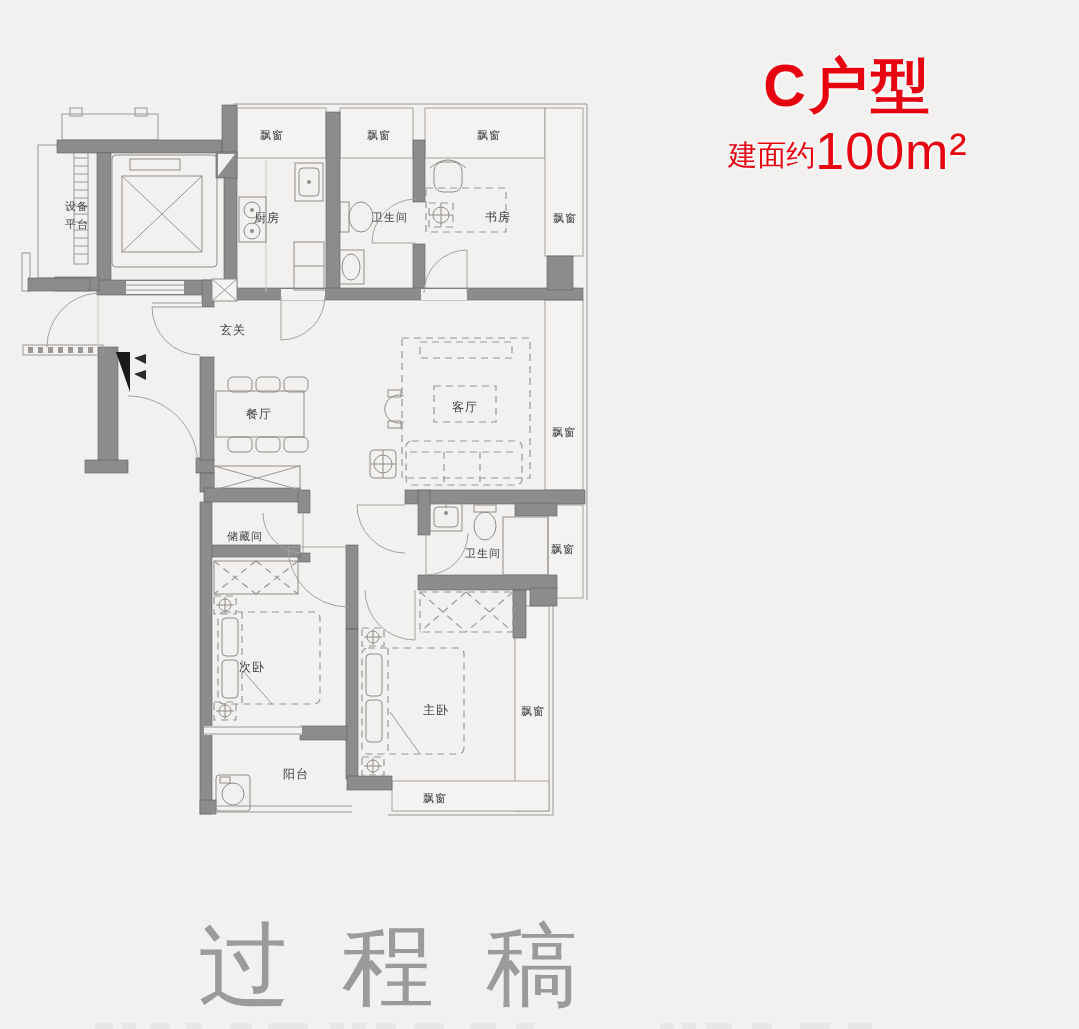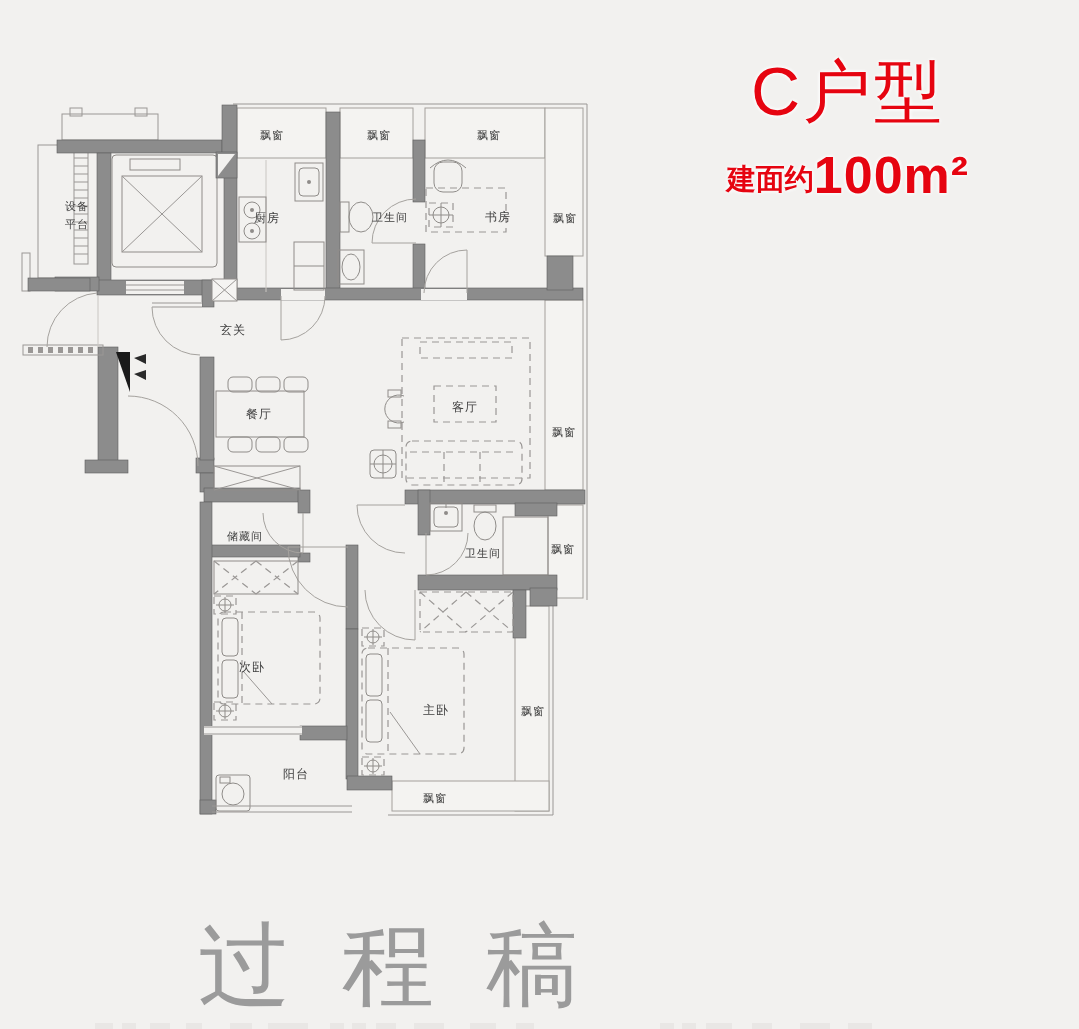--- a/index.html
+++ b/index.html
@@ -15,23 +15,23 @@
   .thin{stroke:#9a9795;stroke-width:1;fill:none;}
   .lite{stroke:#c9c6c2;stroke-width:1;fill:none;}
   .fix{stroke:#8f8c89;stroke-width:1;fill:#f5f4f2;}
   .fixn{stroke:#8f8c89;stroke-width:1;fill:none;}
   .dash{stroke:#9a9795;stroke-width:1.2;fill:none;stroke-dasharray:7 5;}
   .arc{stroke:#a5a29e;stroke-width:1;fill:none;}
   .leaf{stroke:#a5a29e;stroke-width:1;fill:none;}
   .lbl{font-family:"Liberation Sans",sans-serif;font-size:12px;fill:#3d3d3d;text-anchor:middle;letter-spacing:1px;}
   .lbl-sm{font-size:11px;}
   .title-block{position:absolute;left:712px;top:54px;width:272px;text-align:center;color:#e60410;}
-  .title-name{font-size:68px;font-weight:normal;letter-spacing:3px;line-height:1.1;
+  .title-name{font-size:59px;font-weight:bold;letter-spacing:3px;line-height:1.1;
     text-shadow:0 0 4px #ffffff,0 0 4px #ffffff;}
-  .title-area{margin-top:16px;font-weight:bold;white-space:nowrap;
+  .title-area{margin-top:2px;font-weight:normal;white-space:nowrap;
     text-shadow:0 0 4px #ffffff,0 0 4px #ffffff;}
   .title-area .prefix{font-size:29px;vertical-align:4px;}
   .title-area .value{font-size:52px;letter-spacing:1px;}
   .watermark{position:absolute;left:198px;top:904px;
     font-family:"DejaVu Serif","Liberation Serif",serif;
     font-size:92px;color:#9b9b9b;letter-spacing:52px;white-space:nowrap;}
 </style>
 </head>
 <body>
 

